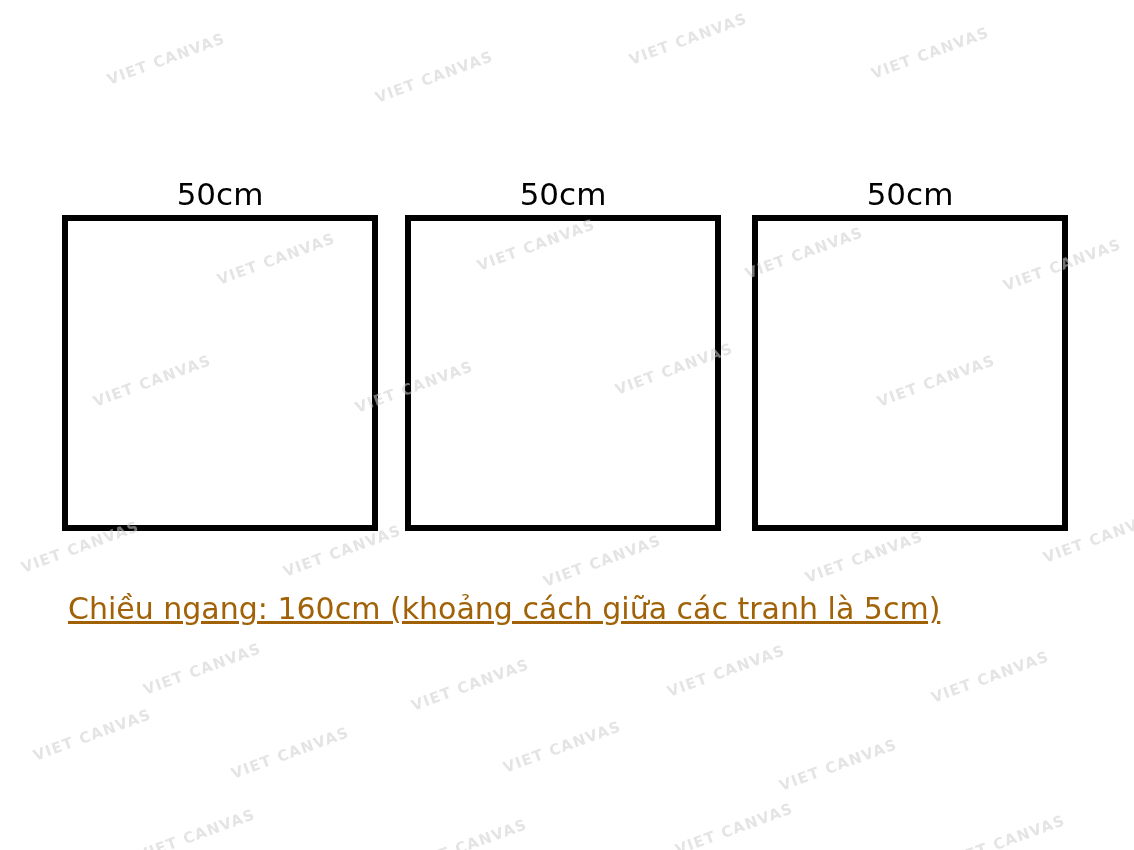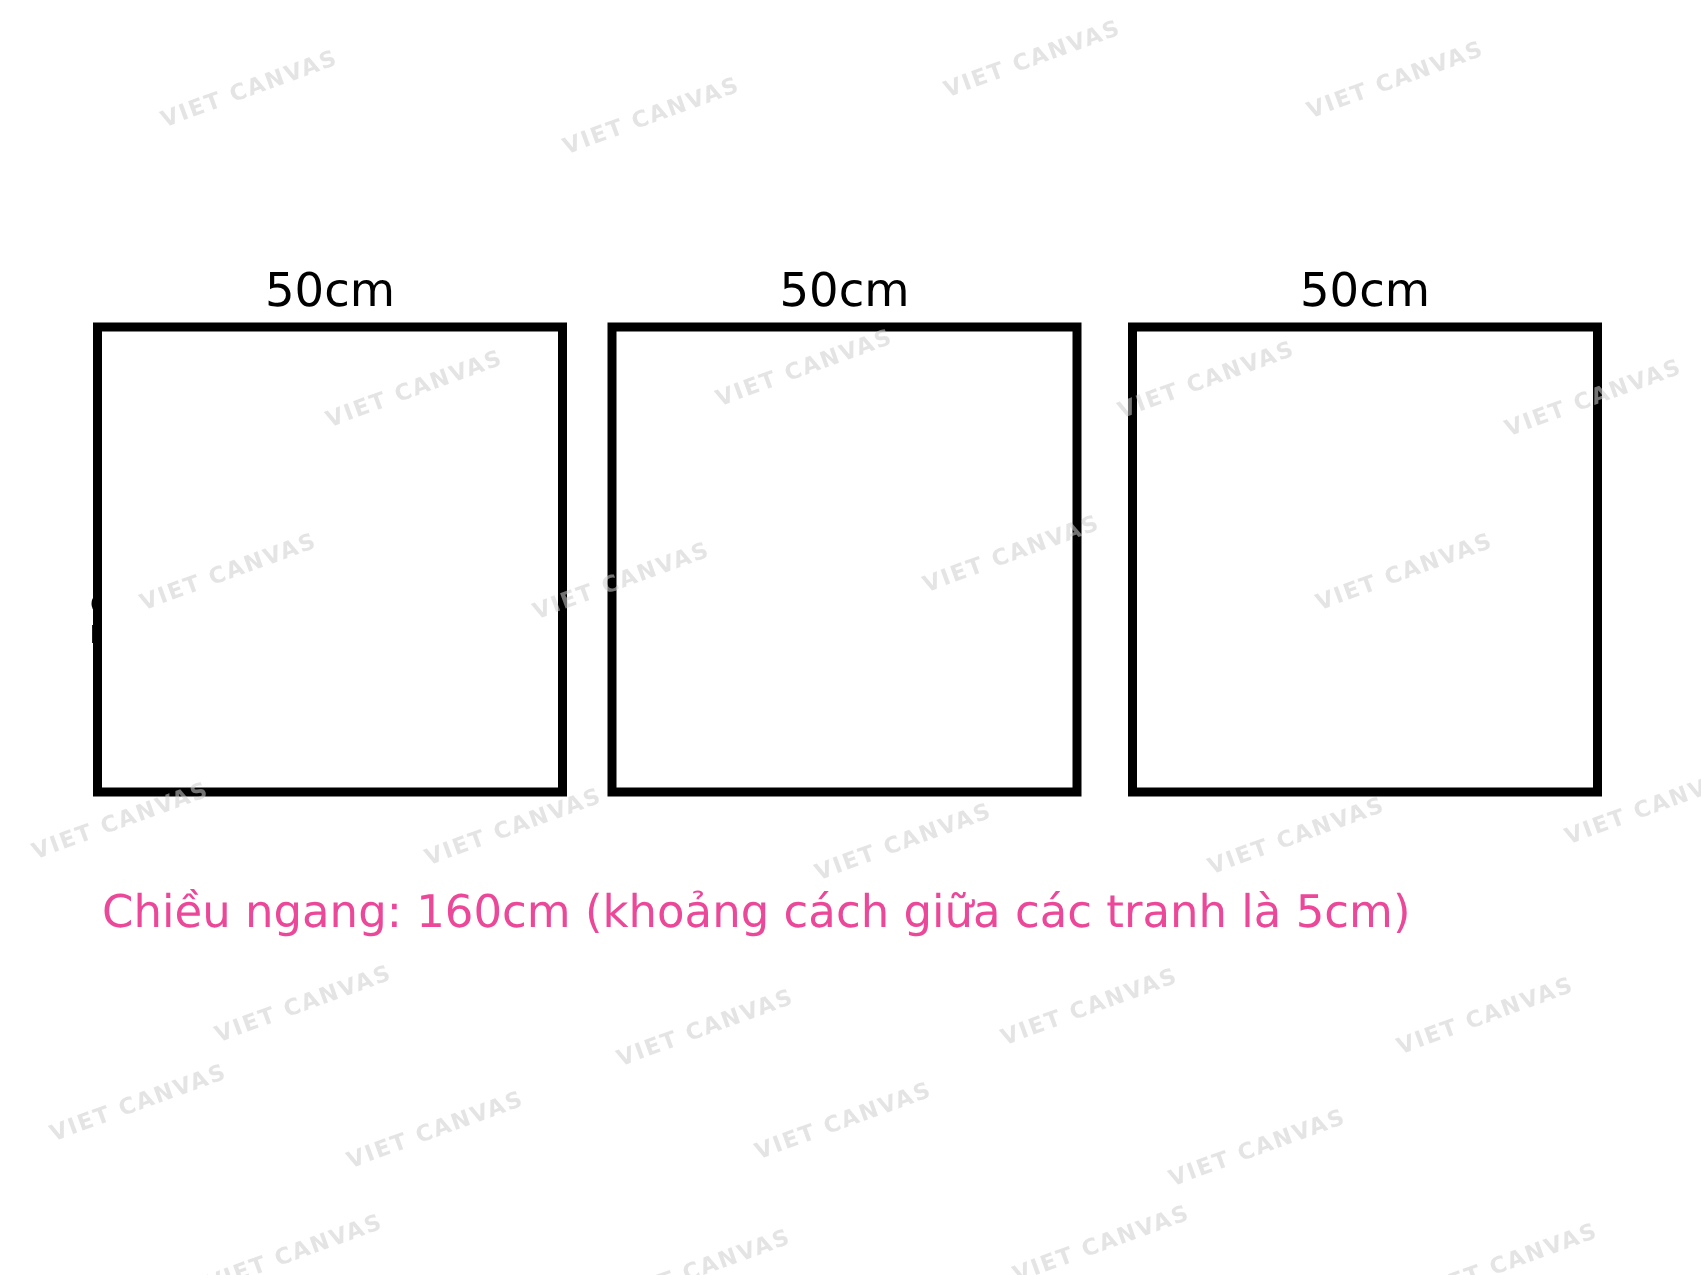--- a/index.html
+++ b/index.html
@@ -69,23 +69,24 @@
 
   
   .caption {
     position: absolute;
     left: 68px;
     top: 588px;
     z-index: 6;
   }
   .caption-line {
     font-size: 30px;
-    color: #ec4899;
+    color: #a16207;
     line-height: 41px;
     white-space: nowrap;
+    text-decoration: underline;
   }
 </style>
 </head>
 <body>
 
 <div class="stage">
 
   <div class="watermarks">
     <div class="wm" style="left:104px;  top:50px;">VIET CANVAS</div>
     <div class="wm" style="left:372px;  top:68px;">VIET CANVAS</div>

